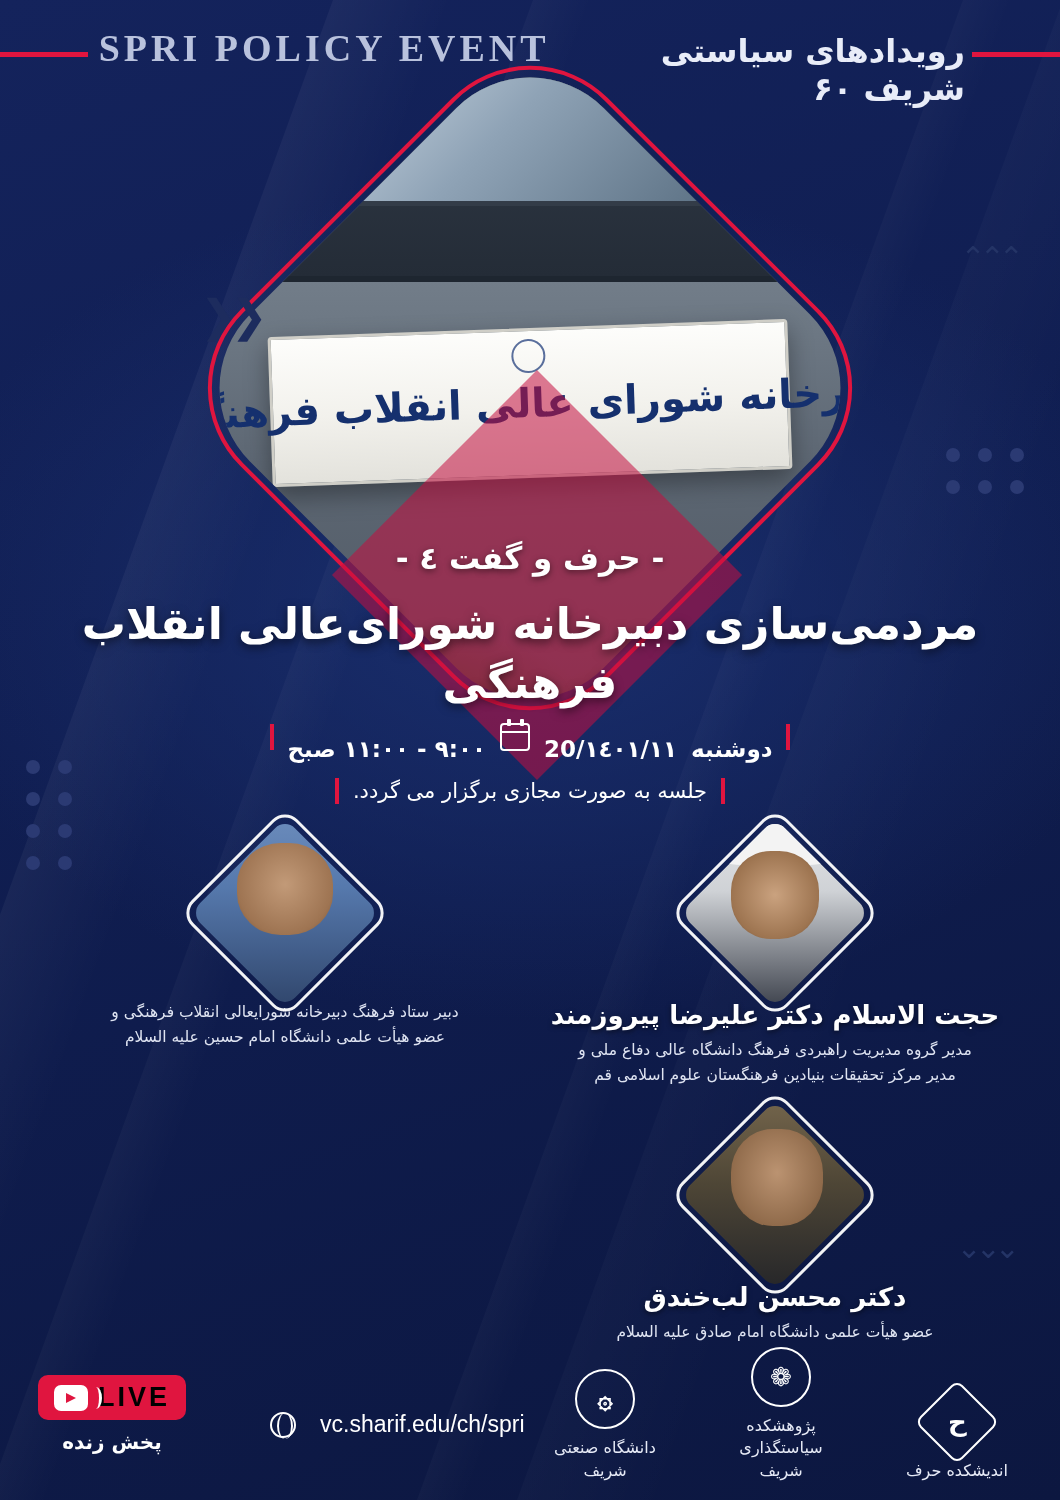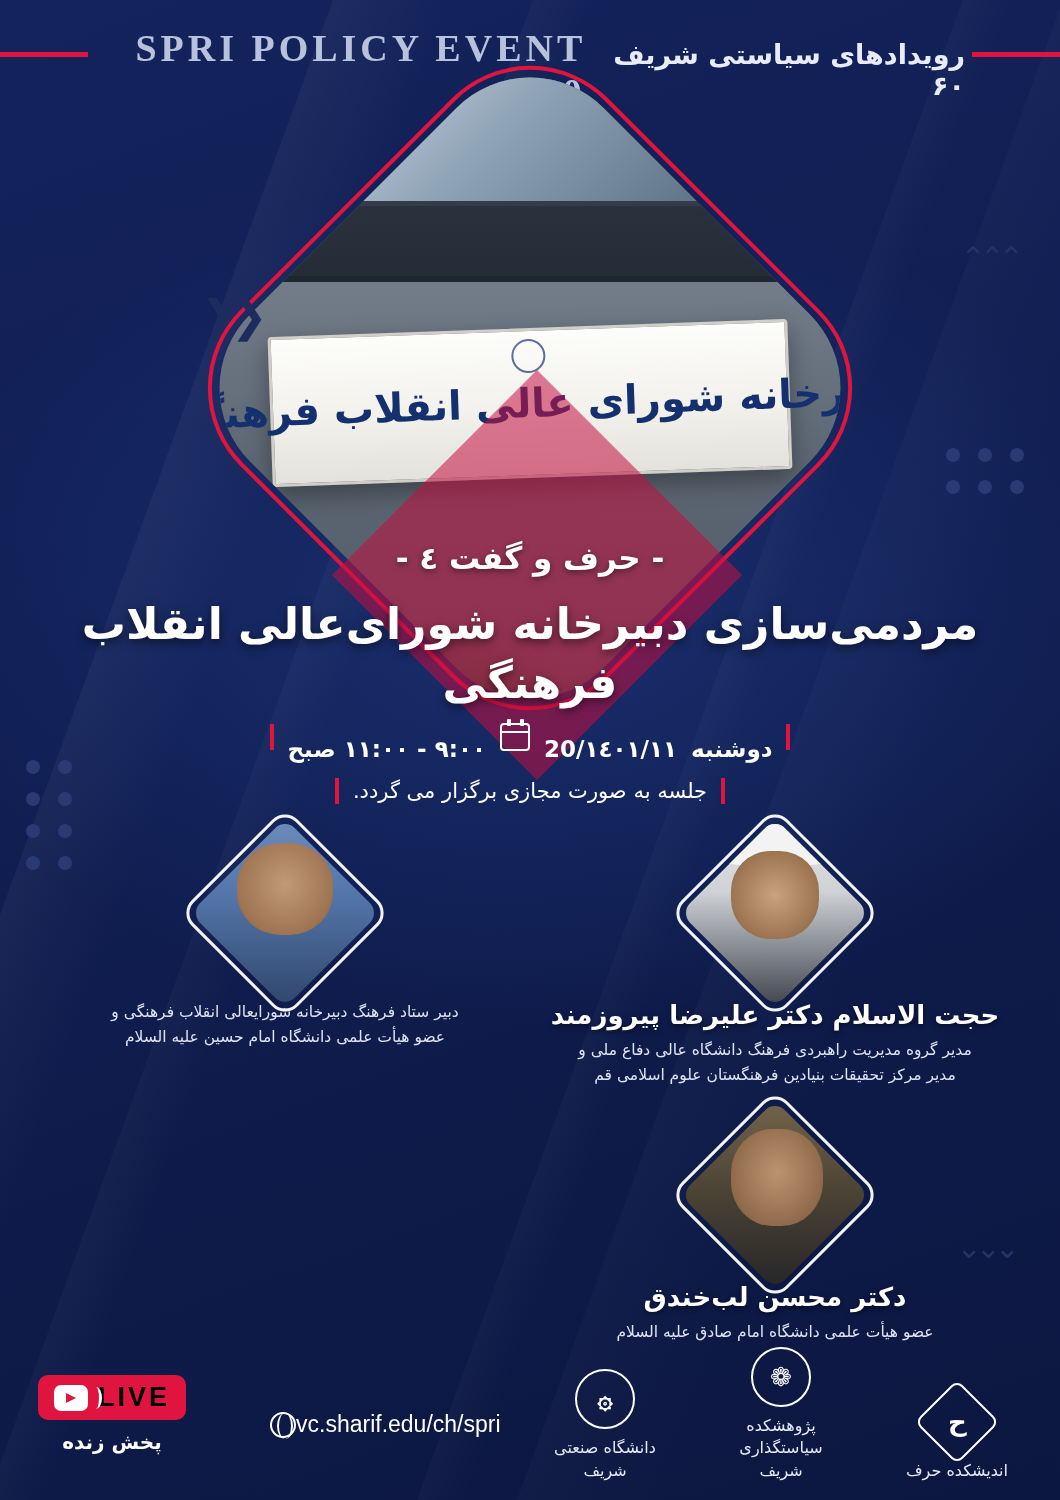--- a/index.html
+++ b/index.html
@@ -41,21 +41,21 @@
   .topbar .redline.left  { left: 0;  width: 88px; }
   .topbar-inner {
     position: absolute; top: 26px; left: 95px; right: 95px;
     display: flex; align-items: center; justify-content: space-between;
   }
   .brand-en {
     color: #b9c2dd; font-size: 38px; letter-spacing: 4px; font-weight: bold;
     font-family: Liberation Serif, serif;
   }
   .brand-fa {
-    color: #e8ecf8; font-size: 27px; font-weight: bold;
+    color: #e8ecf8; font-size: 32px; font-weight: bold;
     direction: rtl;
   }
 
   
   .hero-wrap {
     position: absolute; top: 128px; left: 50%; transform: translateX(-50%);
     width: 520px; height: 520px;
   }
   .hero-frame {
     position: absolute; inset: 0;
@@ -240,21 +240,21 @@
     border: 2px solid #ffffff; position: relative;
     display: flex; align-items: center; justify-content: center;
     color: #fff; font-size: 26px; font-weight: bold;
   }
   .logo-mark.square { border-radius: 8px; transform: rotate(45deg); }
   .logo-mark.square > span { transform: rotate(-45deg); }
   .logo-cap { color: #e6eaf6; font-size: 16px; line-height: 1.4; }
 
   .vc-link {
     position: absolute; left: 270px; bottom: 62px;
-    display: flex; align-items: center; gap: 0; direction: ltr;
+    display: flex; align-items: center; gap: 24px; direction: ltr;
   }
   .vc-url { color: #ffffff; font-size: 23px; font-family: "Liberation Sans", sans-serif; }
   .globe {
     width: 26px; height: 26px; border-radius: 50%; border: 2.5px solid #fff; position: relative;
   }
   .globe:before {
     content:""; position:absolute; inset:-2px; border-radius:50%;
     border-left: 2.5px solid #fff; border-right: 2.5px solid #fff;
     width: 12px; height: 26px; left: 5px; top: -1px; border-radius: 50%;
   }

